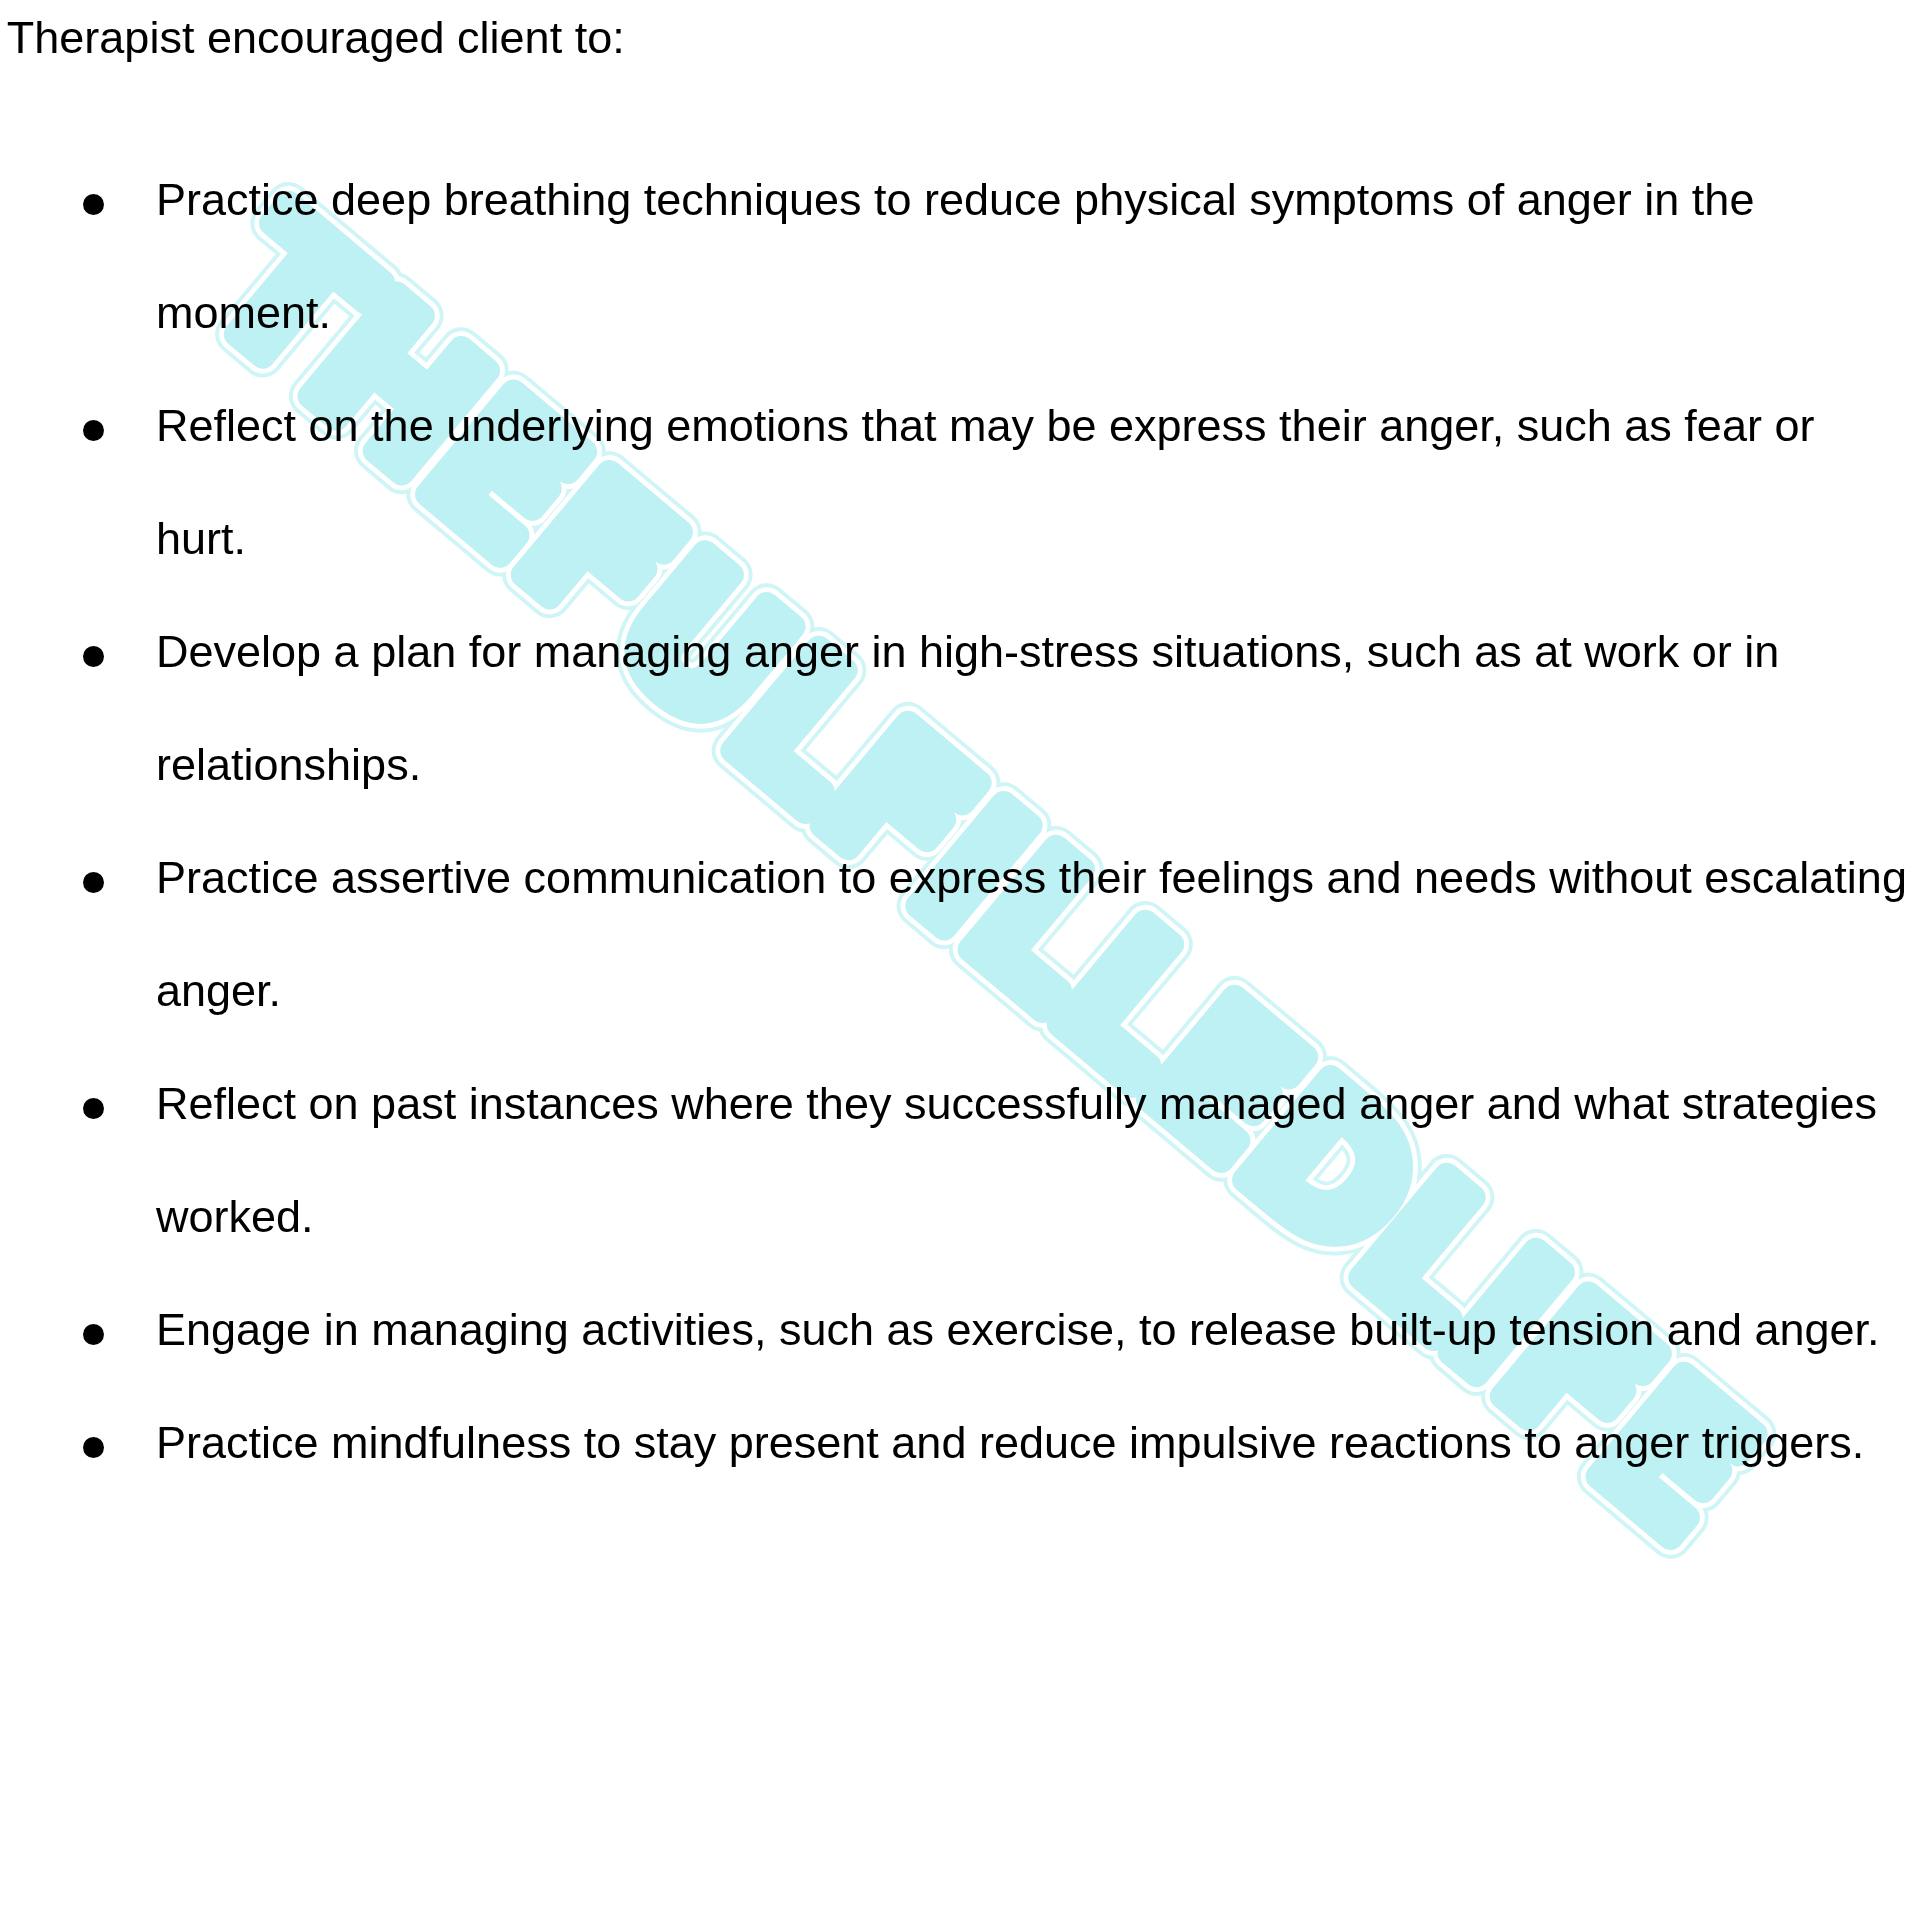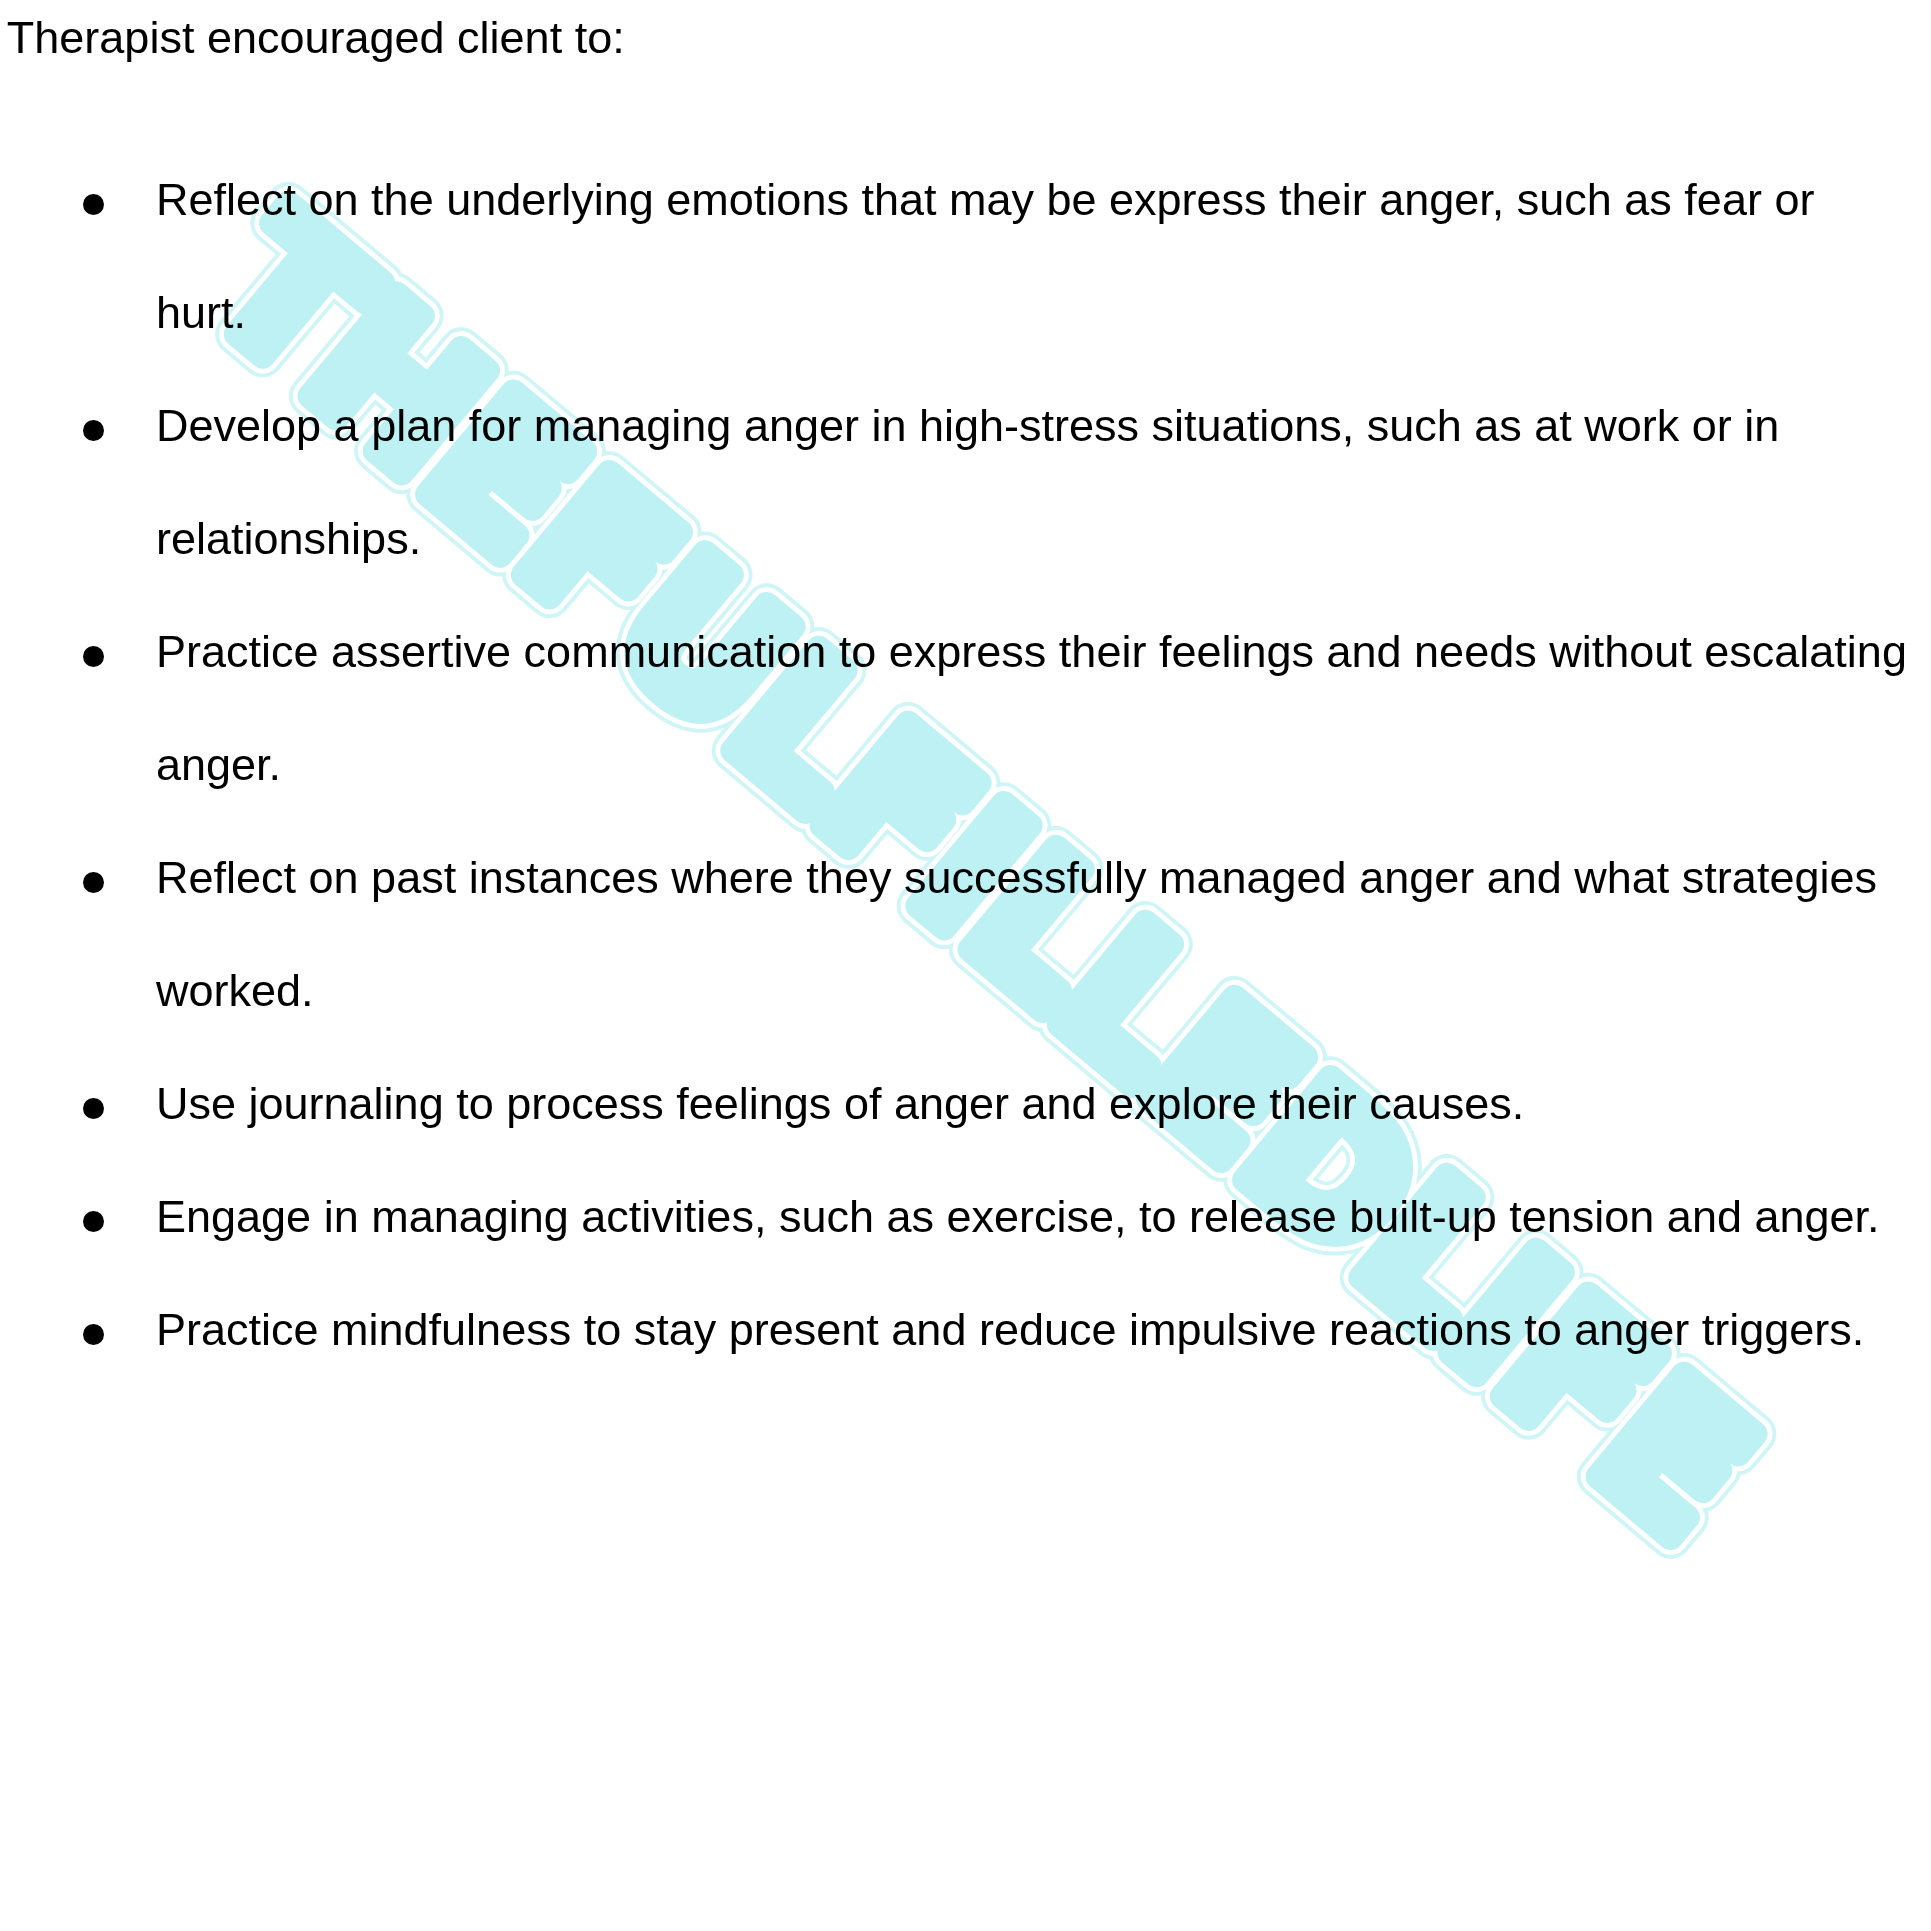--- a/index.html
+++ b/index.html
@@ -68,37 +68,37 @@
 </style>
 </head>
 <body>
 
 <div class="page">
   <p class="intro">Therapist encouraged client to:</p>
 
   <ul class="bullet-list">
     <li class="bullet-item">
       <span class="bullet-dot"></span>
+      <span class="bullet-text">Practice deep breathing techniques to reduce physical symptoms of anger in the moment.</span>
+    </li>
+    <li class="bullet-item">
+      <span class="bullet-dot"></span>
       <span class="bullet-text">Reflect on the underlying emotions that may be express their anger, such as fear or hurt.</span>
     </li>
     <li class="bullet-item">
       <span class="bullet-dot"></span>
       <span class="bullet-text">Develop a plan for managing anger in high-stress situations, such as at work or in relationships.</span>
     </li>
     <li class="bullet-item">
       <span class="bullet-dot"></span>
       <span class="bullet-text">Practice assertive communication to express their feelings and needs without escalating anger.</span>
     </li>
     <li class="bullet-item">
       <span class="bullet-dot"></span>
       <span class="bullet-text">Reflect on past instances where they successfully managed anger and what strategies worked.</span>
-    </li>
-    <li class="bullet-item">
-      <span class="bullet-dot"></span>
-      <span class="bullet-text">Use journaling to process feelings of anger and explore their causes.</span>
     </li>
     <li class="bullet-item">
       <span class="bullet-dot"></span>
       <span class="bullet-text">Engage in managing activities, such as exercise, to release built-up tension and anger.</span>
     </li>
     <li class="bullet-item">
       <span class="bullet-dot"></span>
       <span class="bullet-text">Practice mindfulness to stay present and reduce impulsive reactions to anger triggers.</span>
     </li>
   </ul>

